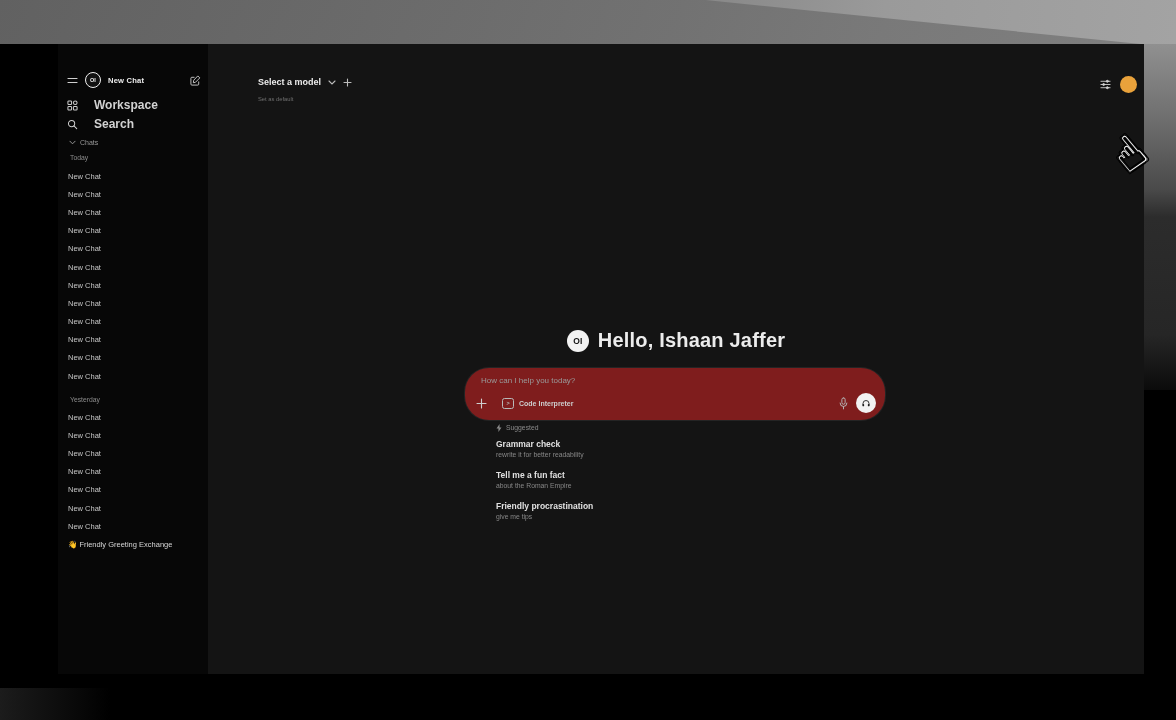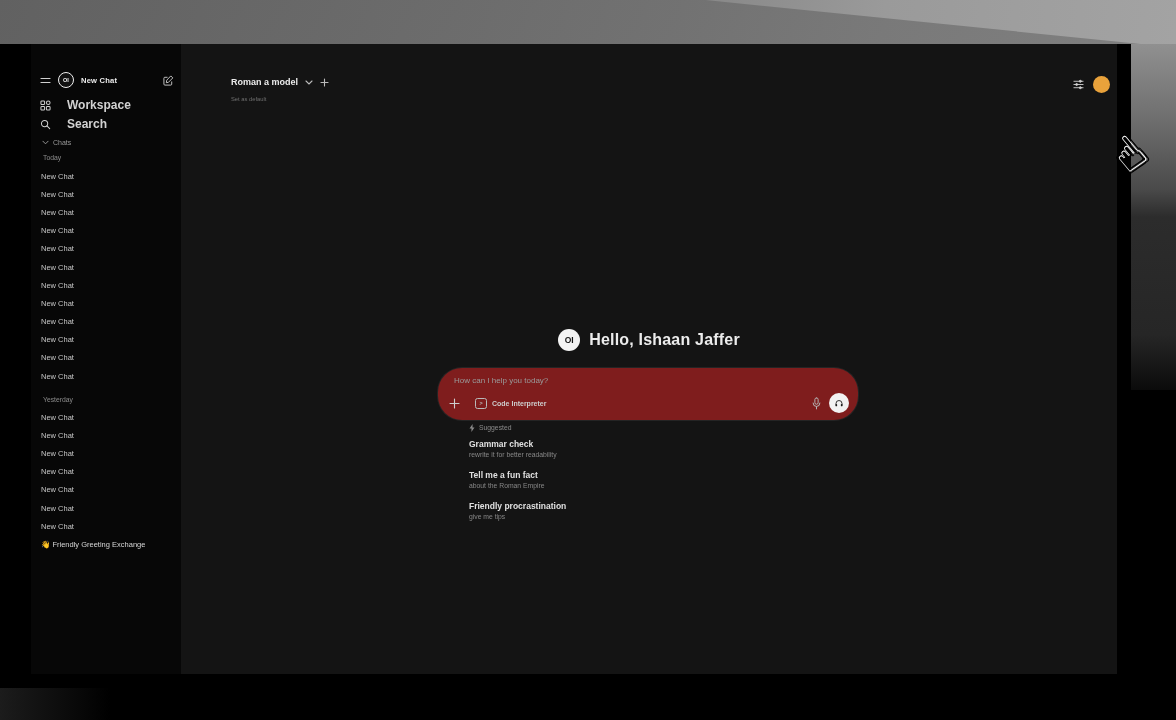--- a/index.html
+++ b/index.html
@@ -22,21 +22,21 @@
   .bg-right{
     position:absolute;left:1131px;top:44px;width:45px;height:346px;
     background:linear-gradient(180deg,#909090 0%,#6e6e6e 22%,#4a4a4a 42%,#2c2c2c 50%,#262626 84%,#0b0b0b 100%);
   }
   .bg-bottom-left{
     position:absolute;left:0;top:688px;width:110px;height:32px;
     background:linear-gradient(90deg,#1c1c1c,#000);
   }
   
   .window{
-    position:absolute;left:31px;top:44px;width:1086px;height:630px;
+    position:absolute;left:58px;top:44px;width:1086px;height:630px;
     background:#141414;overflow:hidden;
   }
   
   .sidebar{
     position:absolute;left:0;top:0;width:150px;height:630px;
     background:#070707;color:#c6c6c6;
   }
   .sb-header{position:absolute;top:27px;left:9px;right:7px;height:18px;display:flex;align-items:center;gap:7px;}
   .sb-logo{width:14px;height:14px;border-radius:50%;background:#111;border:1.3px solid #f0f0f0;
     color:#f0f0f0;font-size:5.5px;font-weight:bold;display:flex;align-items:center;justify-content:center;flex:0 0 auto;}
@@ -59,21 +59,21 @@
   .model-bar{position:absolute;left:50px;top:33px;display:flex;align-items:center;gap:7px;}
   .model-label{font-size:9px;font-weight:700;color:#ececec;}
   .set-default{position:absolute;left:50px;top:52px;font-size:5.8px;color:#6f6f6f;}
   .top-right{position:absolute;right:7px;top:32px;display:flex;align-items:center;gap:9px;}
   .avatar{width:17px;height:17px;border-radius:50%;background:#e9a23b;display:flex;align-items:center;justify-content:center;
     color:#7a4a12;font-size:6px;font-weight:700;}
   
   .greeting{position:absolute;top:285px;left:0;right:0;display:flex;align-items:center;justify-content:center;gap:9px;}
   .greet-logo{width:22px;height:22px;border-radius:50%;background:#f3f3f3;color:#141414;
     font-size:8.5px;font-weight:800;display:flex;align-items:center;justify-content:center;}
-  .greet-text{font-size:16px;font-weight:600;color:#ececec;letter-spacing:.2px;}
+  .greet-text{font-size:20px;font-weight:600;color:#ececec;letter-spacing:.2px;}
   
   .composer{position:absolute;left:257px;top:324px;width:420px;height:52px;border-radius:24px;
     background:#7f1d1d;box-shadow:0 0 0 1px #242424;}
   .composer input{position:absolute;left:14px;top:7px;right:14px;background:transparent;border:none;outline:none;
     font-size:8px;color:#d5d5d5;font-family:inherit;}
   .composer input::placeholder{color:#9a9a9a;}
   .composer-row{position:absolute;left:11px;right:9px;bottom:7px;display:flex;align-items:center;}
   .ci-chip{display:flex;align-items:center;gap:5px;margin-left:15px;cursor:pointer;}
   .ci-box{width:10px;height:9px;border:1px solid #b9b9b9;border-radius:2.5px;display:flex;align-items:center;justify-content:center;
     color:#b9b9b9;font-size:5.5px;font-weight:700;}
@@ -210,21 +210,21 @@
 
         <div class="chat-item">New Chat</div>
       </div>
 
     <div class="named-chat">👋 Friendly Greeting Exchange</div>
   </div>
 
   <div class="main">
 
     <div class="model-bar">
-      <span class="model-label">Roman a model</span>
+      <span class="model-label">Select a model</span>
       <span>
         <svg width="8" height="5" viewBox="0 0 8 5">
             <path d="M1 1l3 3 3-3" stroke="#bbb" stroke-width="1.1" fill="none" stroke-linecap="round"></path>
           </svg>
       </span>
       <span>
         <svg width="9" height="9" viewBox="0 0 9 9">
             <g stroke="#bbb" stroke-width="1.1" stroke-linecap="round">
               <line x1="4.5" y1="1" x2="4.5" y2="8"></line>
               <line x1="1" y1="4.5" x2="8" y2="4.5"></line>

